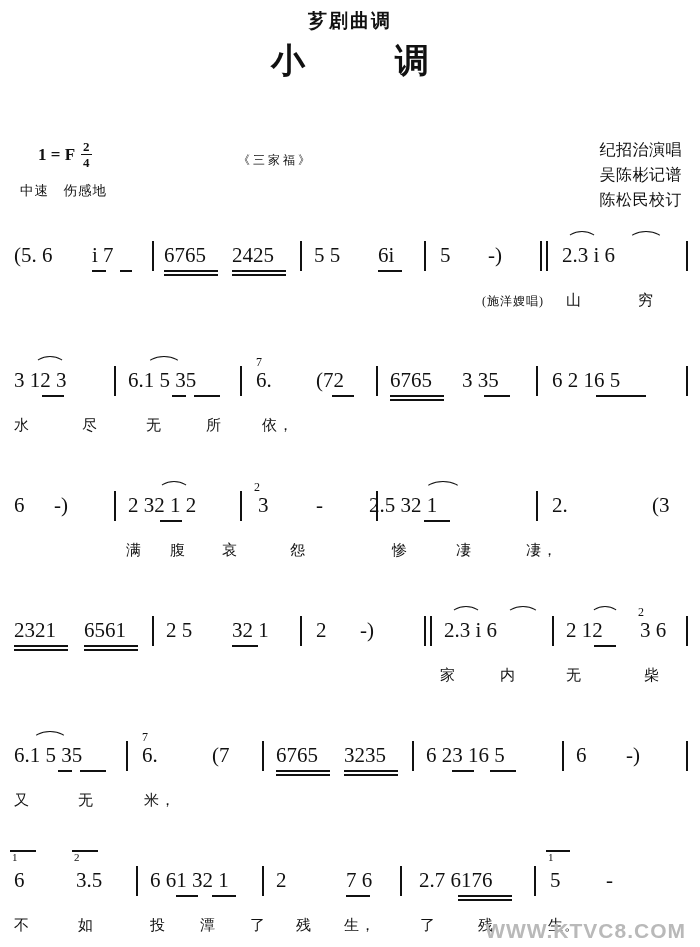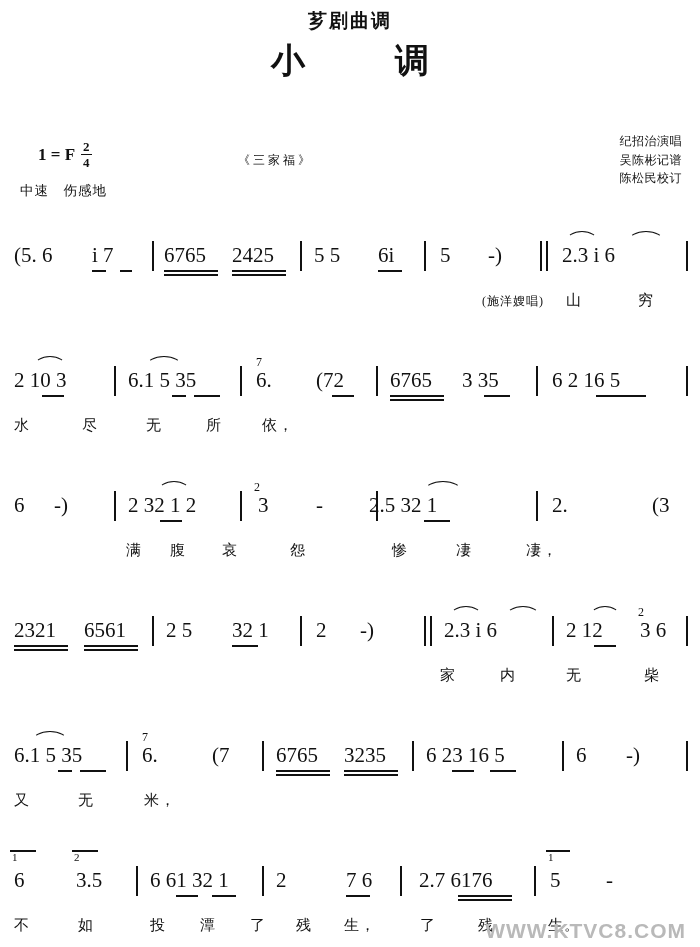--- a/index.html
+++ b/index.html
@@ -40,22 +40,22 @@
   .frac{display:inline-block;text-align:center;line-height:1;font-size:13px;vertical-align:middle;}
   .frac .num{display:block;border-bottom:1.4px solid #111;padding:0 2px 1px;}
   .frac .den{display:block;padding-top:1px;}
 
   .sourcelabel{
     position:absolute;left:238px;top:152px;
     font-size:12px;letter-spacing:3px;
   }
 
   .credits{
-    position:absolute;right:18px;top:132px;
-    font-size:12px;line-height:1.55;text-align:right;
+    position:absolute;right:18px;top:138px;
+    font-size:16px;line-height:1.55;text-align:right;
     letter-spacing:0.5px;
   }
 
   .tempo{
     position:absolute;left:20px;top:182px;
     font-size:13.5px;letter-spacing:1px;
   }
 
   
   .system{position:absolute;left:0;width:700px;}
@@ -160,21 +160,21 @@
 
       <span class="lyr small" style="left:482px;top:48px;">(施洋嫂唱)</span>
       <span class="lyr" style="left:566px;top:46px;">山</span>
       <span class="lyr" style="left:638px;top:46px;">穷</span>
     </div>
   </div>
 
   <div class="system" style="top:370px;">
     <div class="staffline">
       <div class="tie" style="left:34px;top:-14px;width:30px;"></div>
-      <span class="note" style="left:14px;top:0;">2 10 3</span>
+      <span class="note" style="left:14px;top:0;">3 12 3</span>
       <div class="beam" style="left:42px;top:25px;width:22px;"></div>
       <div class="bar" style="left:114px;"></div>
 
       <div class="tie" style="left:146px;top:-14px;width:34px;"></div>
       <span class="note" style="left:128px;top:0;">6.1 5 35</span>
       <div class="beam" style="left:172px;top:25px;width:14px;"></div>
       <div class="beam" style="left:194px;top:25px;width:26px;"></div>
       <div class="bar" style="left:240px;"></div>
 
       <span class="note small" style="left:256px;top:-14px;font-size:12px;">7</span>

